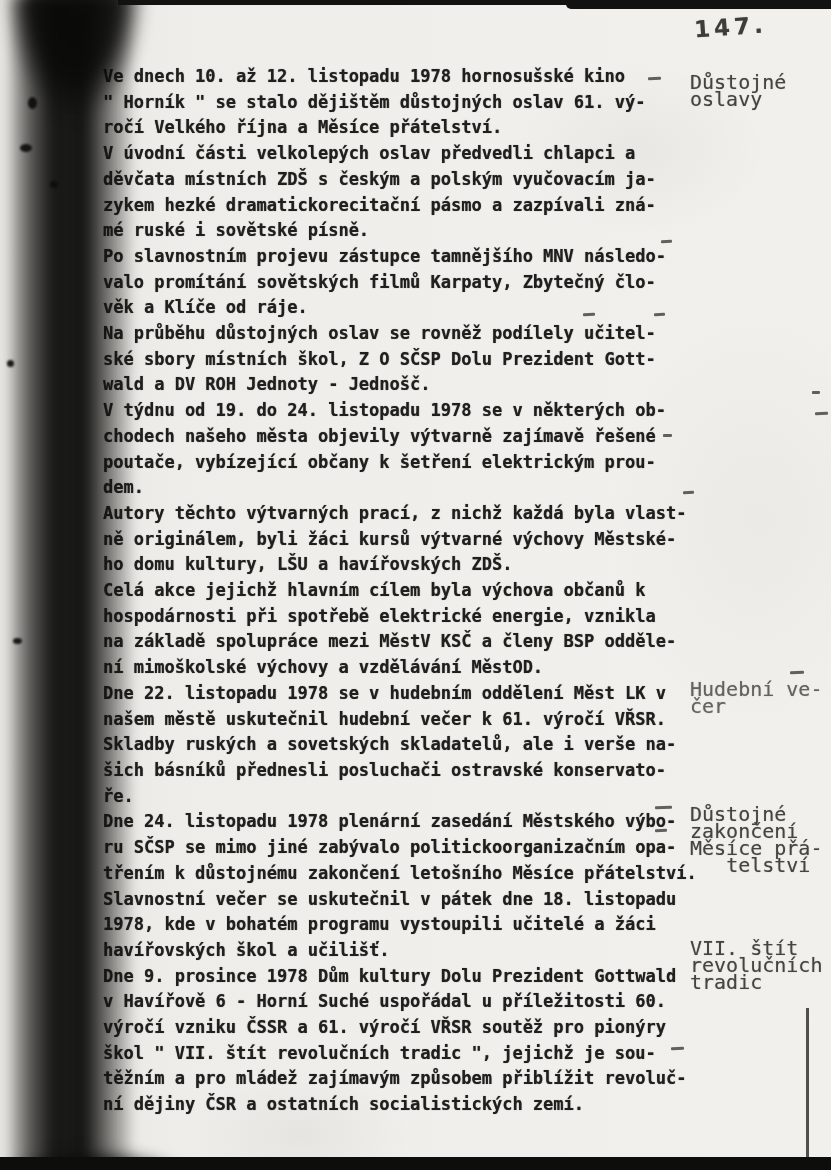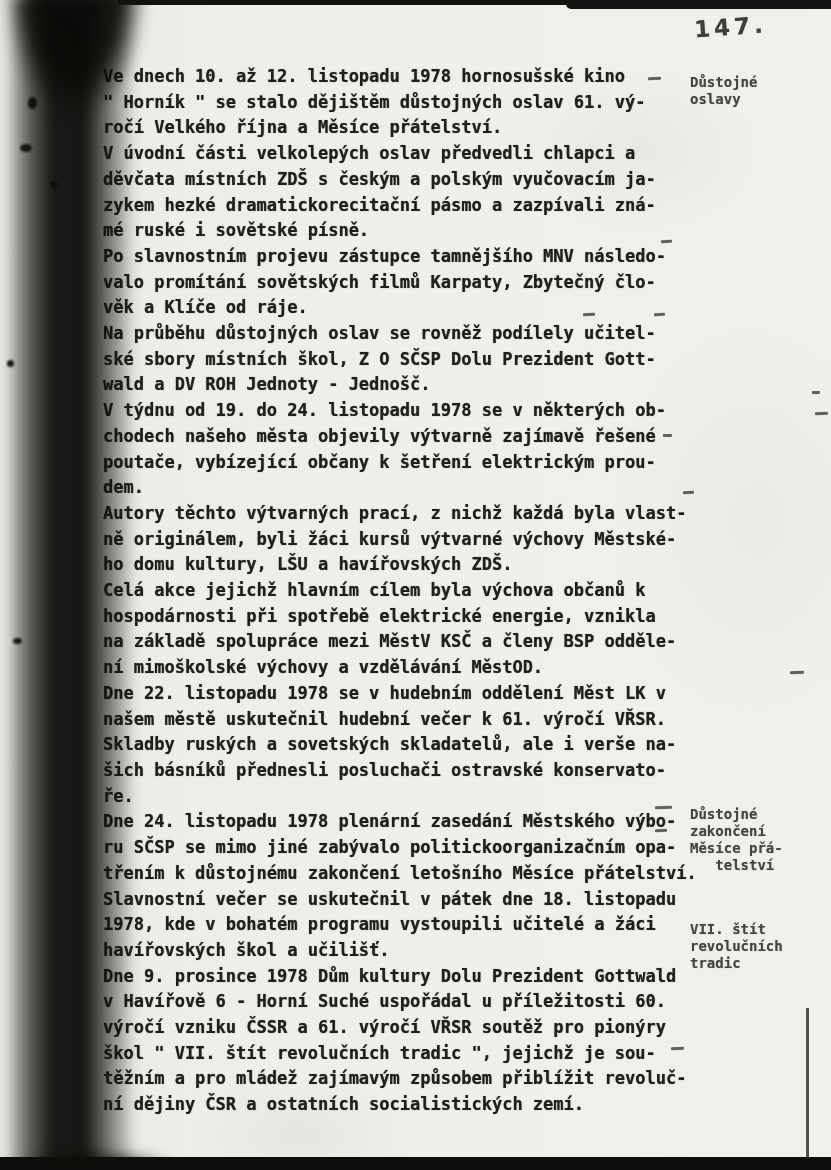--- a/index.html
+++ b/index.html
@@ -23,21 +23,21 @@
     position:absolute;left:103px;top:64px;width:604px;
     font-size:17px;line-height:25.7px;font-weight:bold;
     color:#1f1f1d;
     text-shadow:0 0 1px rgba(25,25,22,0.55), 0.4px 0.4px 0 rgba(25,25,22,0.25);
     z-index:2;
   }
   .para{margin:0;white-space:pre-wrap;}
   
   .margin-note{
     position:absolute;left:690px;width:140px;
-    font-size:14px;line-height:17px;font-weight:bold;
+    font-size:20px;line-height:17px;font-weight:normal;
     color:#45453f;white-space:pre-wrap;
     text-shadow:0 0 1px rgba(60,60,55,0.45);
     z-index:2;
   }
   .margin-note.faint{color:#63635d;}
   
   .page-number{
     position:absolute;left:694px;top:14px;
     font-family:"DejaVu Sans","Liberation Sans",sans-serif;
     font-size:23px;font-weight:bold;color:#3d3d3a;
@@ -128,25 +128,27 @@
     <p class="para">Dne 9. prosince 1978 Dům kultury Dolu Prezident Gottwald
 v Havířově 6 - Horní Suché uspořádal u příležitosti 60.
 výročí vzniku ČSSR a 61. výročí VŘSR soutěž pro pionýry
 škol " VII. štít revolučních tradic ", jejichž je sou-
 těžním a pro mládež zajímavým způsobem přiblížit revoluč-
 ní dějiny ČSR a ostatních socialistických zemí.</p>
   </div>
 
   <div class="margin-note" style="top:74px">Důstojné
 oslavy</div>
+  <div class="margin-note faint" style="top:681px">Hudební ve-
+čer</div>
   <div class="margin-note" style="top:806px">Důstojné
 zakončení
 Měsíce přá-
    telství</div>
-  <div class="margin-note" style="top:921px">VII. štít
+  <div class="margin-note" style="top:940px">VII. štít
 revolučních
 tradic</div>
 
   <div class="pencil-mark" style="left:648px;top:77px;width:13px"></div>
   <div class="pencil-mark" style="left:661px;top:240px;width:11px"></div>
   <div class="pencil-mark" style="left:583px;top:313px;width:12px"></div>
   <div class="pencil-mark" style="left:654px;top:313px;width:11px"></div>
   <div class="pencil-mark" style="left:663px;top:434px;width:9px"></div>
   <div class="pencil-mark" style="left:812px;top:391px;width:8px"></div>
   <div class="pencil-mark" style="left:815px;top:412px;width:13px"></div>

